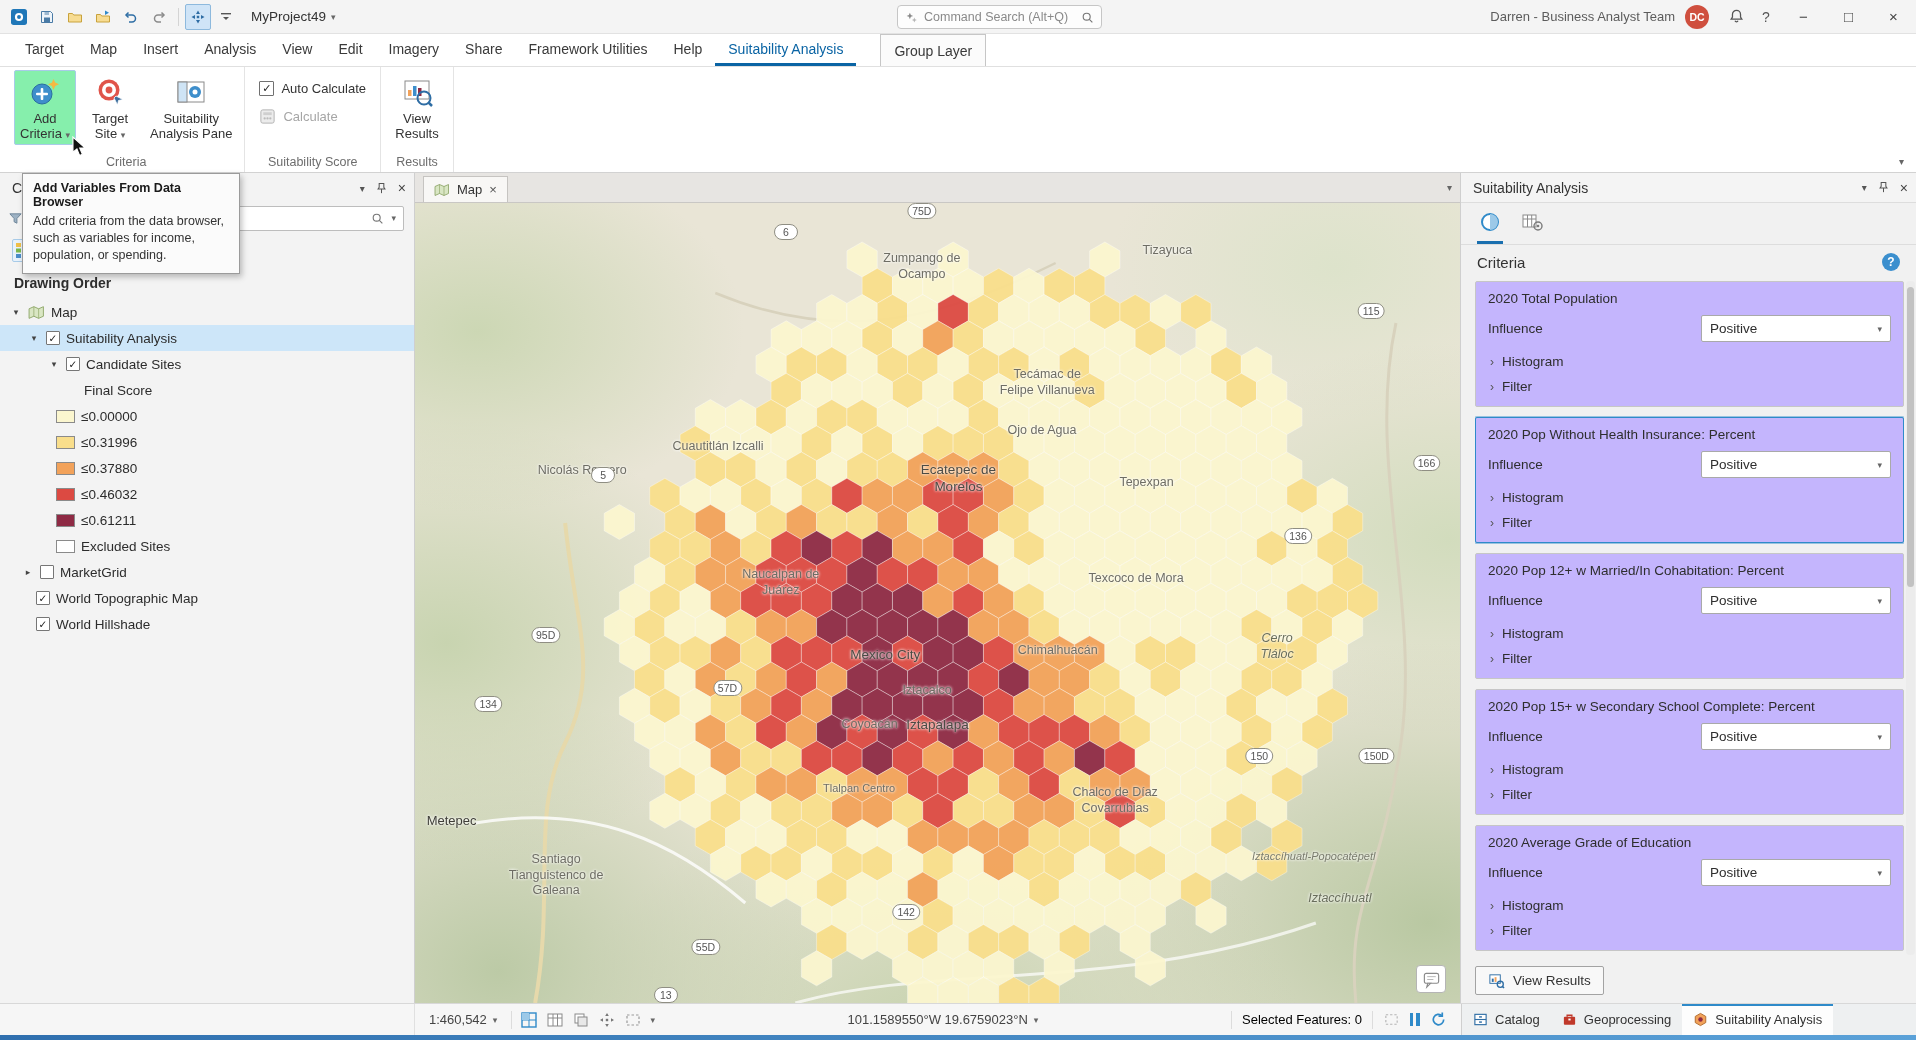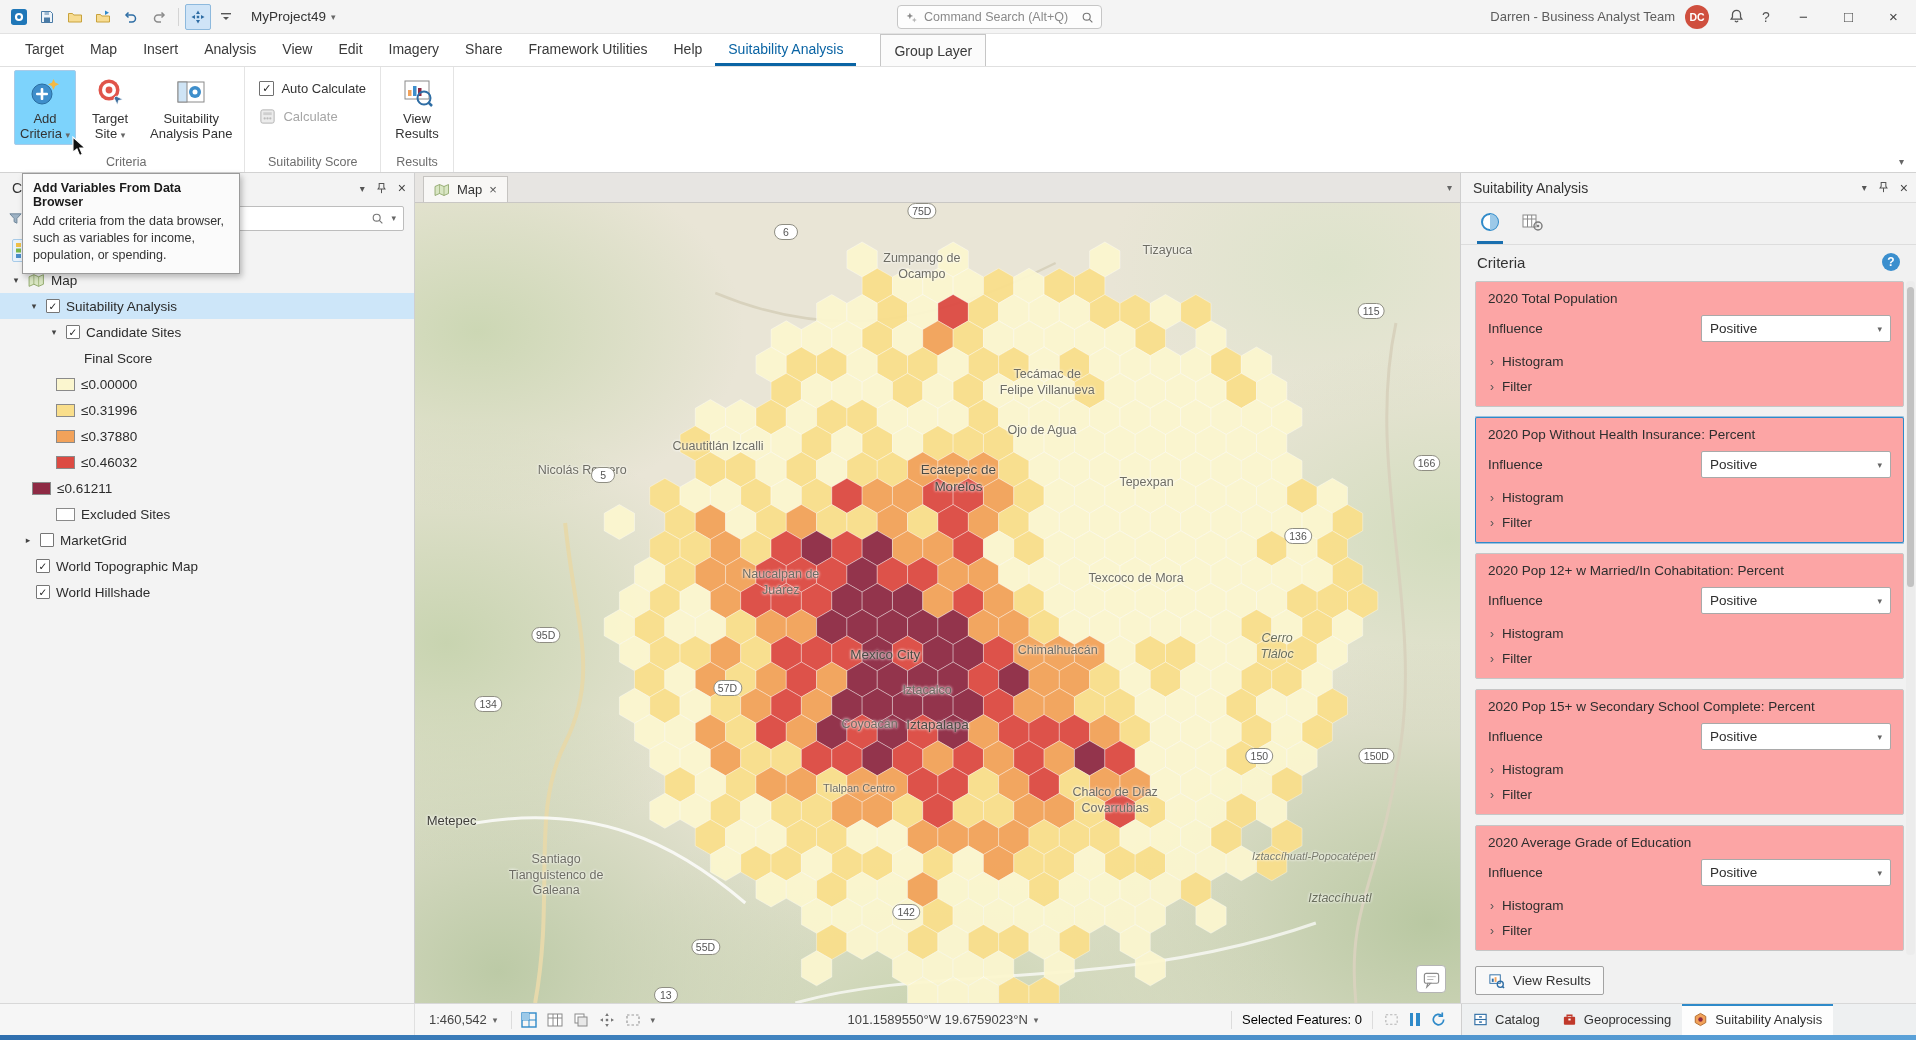--- a/index.html
+++ b/index.html
@@ -31,21 +31,21 @@
 .rtab{display:flex;align-items:center;padding:0 13px;font-size:14px;color:#3a3a3a;border-bottom:3px solid transparent;cursor:pointer;white-space:nowrap;}
 .rtab.active{color:#0a64a4;border-bottom-color:#0a64a4;}
 .rtab.contextual{border:1px solid #c6c6c6;border-bottom:none;background:#fbfbfb;margin-left:24px;align-self:stretch;}
 
 
 .ribbon-body{height:106px;flex:0 0 106px;background:#fff;border-bottom:1px solid #d2d2d2;display:flex;position:relative;padding-left:8px;}
 .rgroup{display:flex;flex-direction:column;border-right:1px solid #e4e4e4;padding:3px 6px 0;}
 .rgroup-content{flex:1;display:flex;align-items:flex-start;gap:4px;}
 .rgroup-label{height:21px;display:flex;align-items:center;justify-content:center;font-size:12.5px;color:#6d6d6d;}
 .bigbtn{display:flex;flex-direction:column;align-items:center;min-width:60px;padding:4px 5px 2px;border:1px solid transparent;border-radius:2px;cursor:pointer;}
-.bigbtn.hovered{background:#7dd3fc;border-color:#a8cbe8;}
+.bigbtn.hovered{background:#86efac;border-color:#a8cbe8;}
 .bigbtn .bico{width:34px;height:34px;margin-bottom:2px;}
 .bigbtn .bico svg{width:34px;height:34px;}
 .blabel{font-size:13px;line-height:1.18;text-align:center;white-space:pre-line;color:#333;}
 .score-col{display:flex;flex-direction:column;align-items:flex-start;padding:6px 8px 0;gap:3px;}
 .chkrow{display:flex;align-items:center;gap:7px;height:25px;font-size:13px;color:#333;}
 .calcrow{display:flex;align-items:center;gap:7px;height:25px;font-size:13px;color:#a6a6a6;}
 .calcrow svg{width:17px;height:17px;}
 .checkbox{width:15px;height:15px;border:1px solid #707070;background:#fff;display:flex;align-items:center;justify-content:center;font-size:11px;color:#222;border-radius:1px;}
 .ribbon-collapse{position:absolute;right:12px;bottom:5px;color:#666;font-size:10px;}
 
@@ -111,21 +111,21 @@
 .right-pane .pane-header{border-bottom:1px solid #ddd;background:#f4f4f4;}
 .viewtabs{height:42px;flex:0 0 42px;display:flex;align-items:center;gap:16px;padding:0 16px;border-bottom:1px solid #ddd;}
 .vtab{height:100%;display:flex;align-items:center;border-bottom:3px solid transparent;padding:0 2px;}
 .vtab.sel{border-bottom-color:#1a6faf;}
 .vtab svg{width:22px;height:22px;}
 .criteria-head{height:34px;flex:0 0 34px;display:flex;align-items:center;padding:0 16px;}
 .criteria-head .cl{font-size:15px;color:#333;}
 .helpc{margin-left:auto;width:18px;height:18px;border-radius:50%;background:#3b8fce;color:#fff;font-size:12px;font-weight:bold;display:flex;align-items:center;justify-content:center;}
 .cards-wrap{flex:1;min-height:0;position:relative;overflow:hidden;}
 .cards{position:absolute;inset:0 12px 0 14px;overflow:hidden;padding-top:2px;}
-.card{background:#fca5a5;border:1px solid #c6c6c6;border-radius:2px;padding:9px 12px 7px;margin-bottom:10px;}
+.card{background:#c4b5fd;border:1px solid #c6c6c6;border-radius:2px;padding:9px 12px 7px;margin-bottom:10px;}
 .card.selcard{border-color:#2f8ac9;box-shadow:0 0 0 1px rgba(47,138,201,.45);}
 .card-title{font-size:13.5px;color:#2e2e2e;margin-bottom:9px;}
 .inf-row{display:flex;align-items:center;margin-bottom:7px;}
 .inf-label{font-size:13.5px;color:#2e2e2e;}
 .select{margin-left:auto;width:190px;height:27px;border:1px solid #a9a9a9;border-radius:2px;background:#fff;display:flex;align-items:center;padding:0 8px;font-size:13.5px;color:#2e2e2e;}
 .select .sarr{margin-left:auto;}
 .exp-row{display:flex;align-items:center;gap:8px;height:25px;font-size:13.5px;color:#2e2e2e;padding-left:2px;}
 .exp-row .ar{color:#555;font-size:12px;}
 .rp-scroll{position:absolute;right:1px;top:2px;bottom:2px;width:9px;background:#ececec;border-radius:4px;}
 .rp-thumb{position:absolute;left:1px;right:1px;top:6px;height:300px;background:#c2c2c2;border-radius:4px;}
@@ -416,20 +416,21 @@
               <circle cx="13" cy="7" r="2.4" fill="#2f8ac9"></circle>
             </svg>
           </span>
         <span class="ctab">
             <svg viewBox="0 0 20 20">
               <path d="M3 10l8-7h6v6l-8 7z" fill="#f6d98a" stroke="#b5953c"></path>
               <circle cx="14" cy="6" r="1.4" fill="#fff" stroke="#b5953c"></circle>
             </svg>
           </span>
       </div>
+      <div class="dorder">Drawing Order</div>
       <div class="tree">
           <div class="trow" style="padding-left: 10px;">
             <span class="exp">▾</span>
             <span class="mapico">
               <svg viewBox="0 0 16 14">
                 <path d="M1 3.5L5.5 1.5 10 3.5 14.5 1.5V10.5L10 12.5 5.5 10.5 1 12.5z" fill="#d9e6c3" stroke="#87a05f" stroke-width="0.8"></path>
                 <path d="M5.5 1.5v9M10 3.5v9" stroke="#87a05f" stroke-width="0.6" fill="none"></path>
               </svg>
             </span>
             <span>Map</span>
@@ -456,21 +457,21 @@
             <span>≤0.31996</span>
           </div>
           <div class="trow" style="padding-left: 56px;">
             <span class="sw" style="background: rgb(242, 162, 90);"></span>
             <span>≤0.37880</span>
           </div>
           <div class="trow" style="padding-left: 56px;">
             <span class="sw" style="background: rgb(220, 74, 66);"></span>
             <span>≤0.46032</span>
           </div>
-          <div class="trow" style="padding-left: 32px;">
+          <div class="trow" style="padding-left: 56px;">
             <span class="sw" style="background: rgb(142, 42, 68);"></span>
             <span>≤0.61211</span>
           </div>
           <div class="trow" style="padding-left: 56px;">
             <span class="sw" style="background: rgb(255, 255, 255);"></span>
             <span>Excluded Sites</span>
           </div>
           <div class="trow" style="padding-left: 22px;">
             <span class="exp">▸</span>
             <span class="cb"></span>

